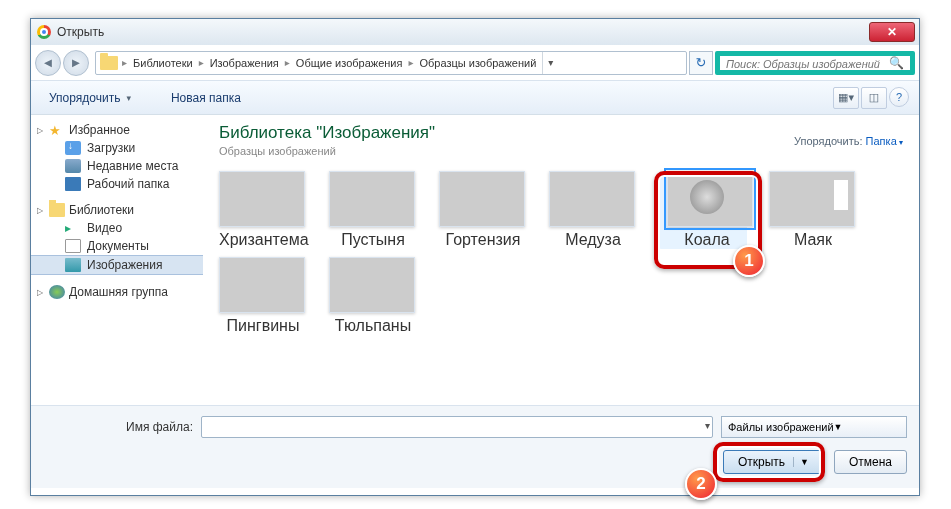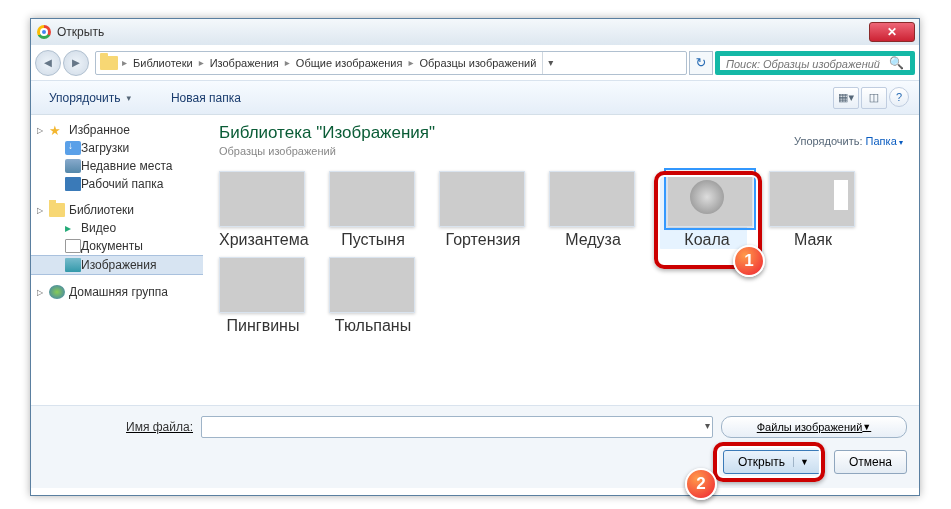--- a/index.html
+++ b/index.html
@@ -31,21 +31,21 @@
 .tool-item { padding:4px 8px; display:flex; align-items:center; gap:4px; cursor:default; }
 .tool-drop::after { content:"▾"; font-size:9px; color:#567; margin-left:2px;}
 .toolbar-right { margin-left:auto; display:flex; gap:2px; }
 .tb-btn { width:26px; height:22px; border:1px solid #c0cde0; background:linear-gradient(#fff,#e8eff7); display:flex; align-items:center; justify-content:center; font-size:11px; color:#567; border-radius:2px;}
 
 .body { display:flex; height: 290px; }
 .sidebar { width: 172px; padding: 6px 0; overflow:hidden; font-size:12px; }
 .tree-group { margin-bottom: 8px; }
 .tree-head { display:flex; align-items:center; gap:4px; padding:2px 8px 2px 18px; color:#333; position:relative;}
 .tree-head .tri { position:absolute; left:6px; font-size:8px; color:#666; }
-.tree-item { display:flex; align-items:center; padding:2px 8px 2px 34px; color:#333; }
+.tree-item { display:flex; align-items:center; gap:6px; padding:2px 8px 2px 34px; color:#333; }
 .tree-item.selected { background:#d7e4f2; border:1px solid #a9c1de; border-left:none; border-right:none; }
 .ico { width:16px; height:14px; display:inline-block; }
 .ico-star::before{content:"★";color:#f3b62e;font-size:13px;}
 .ico-dl{background:#5aa0e8;border-radius:2px;position:relative;}
 .ico-dl::after{content:"↓";color:#fff;font-size:10px;position:absolute;left:3px;top:-1px;}
 .ico-recent{background:linear-gradient(#8ac,#58a);border-radius:2px;}
 .ico-desk{background:#3a7ab8;border-radius:1px;}
 .ico-libs{background:#f7d774;border-radius:0 1px 1px 1px;position:relative;}
 .ico-libs::before{content:"";position:absolute;left:0;top:-3px;width:7px;height:3px;background:#f7d774;}
 .ico-vid::before{content:"▸";color:#2a7;font-size:12px;}
@@ -77,25 +77,25 @@
 .t2{background:radial-gradient(circle,#cfe6c9 30%,#3a6a3a);}
 .t3{background:radial-gradient(circle at 55% 40%,#6ac 10%,#0a2050 60%);}
 .t4{background:linear-gradient(#888,#bbb);position:relative;}
 .t4::after{content:"";position:absolute;left:22px;top:8px;width:34px;height:34px;border-radius:50%;background:radial-gradient(#ddd,#888);}
 .t5{background:linear-gradient(#5a86c8 55%,#3a5a2a 55%);position:relative;}
 .t5::after{content:"";position:absolute;right:6px;top:8px;width:14px;height:30px;background:#fff;}
 .t6{background:linear-gradient(#a8cfe8 60%,#d8d2c0 60%);}
 .t7{background:radial-gradient(circle,#ffcf3a 20%,#e0391a 70%);}
 
 .footer { border-top:1px solid #d9e3ee; padding:10px 12px 14px; background:#f2f6fa; }
-.fn-row { display:flex; align-items:center; gap:8px;text-decoration:underline; }
+.fn-row { display:flex; align-items:center; gap:8px; }
 .fn-label { font-size:12px; color:#333; width:150px; text-align:right; }
 .fn-input { flex:1; height:22px; border:1px solid #9fb4c8; border-radius:2px; padding:0 4px; font-size:12px; background:#fff; position:relative; }
 .fn-input .drop { position:absolute; right:2px; top:3px; font-size:10px; color:#555; }
-.filter-sel { width:186px; height:22px; border:1px solid #9fb4c8; border-radius:10px; background:linear-gradient(#fff,#e8eff7); font-size:11px; padding:0 6px; display:flex; align-items:center; justify-content:center; }
+.filter-sel { width:186px; height:22px; border:1px solid #9fb4c8; border-radius:0; background:linear-gradient(#fff,#e8eff7); font-size:11px; padding:0 6px; display:flex; align-items:center; justify-content:flex-start; }
 .btn-row { display:flex; justify-content:flex-end; gap:10px; margin-top:12px; align-items:center; position:relative; }
 .btn { height:24px; padding:0 14px; font-size:12px; border:1px solid #8fa6be; border-radius:3px; background:linear-gradient(#fdfdfe,#e4ecf4); display:flex; align-items:center; }
 .btn.primary { background:linear-gradient(#eaf3fc,#c9def0); border-color:#3a7ab8; }
 .btn .split{ border-left:1px solid #9fb4c8; margin-left:8px; padding-left:6px; font-size:9px; }
 </style>
 </head>
 <body>
 
 <div class="window">
 

